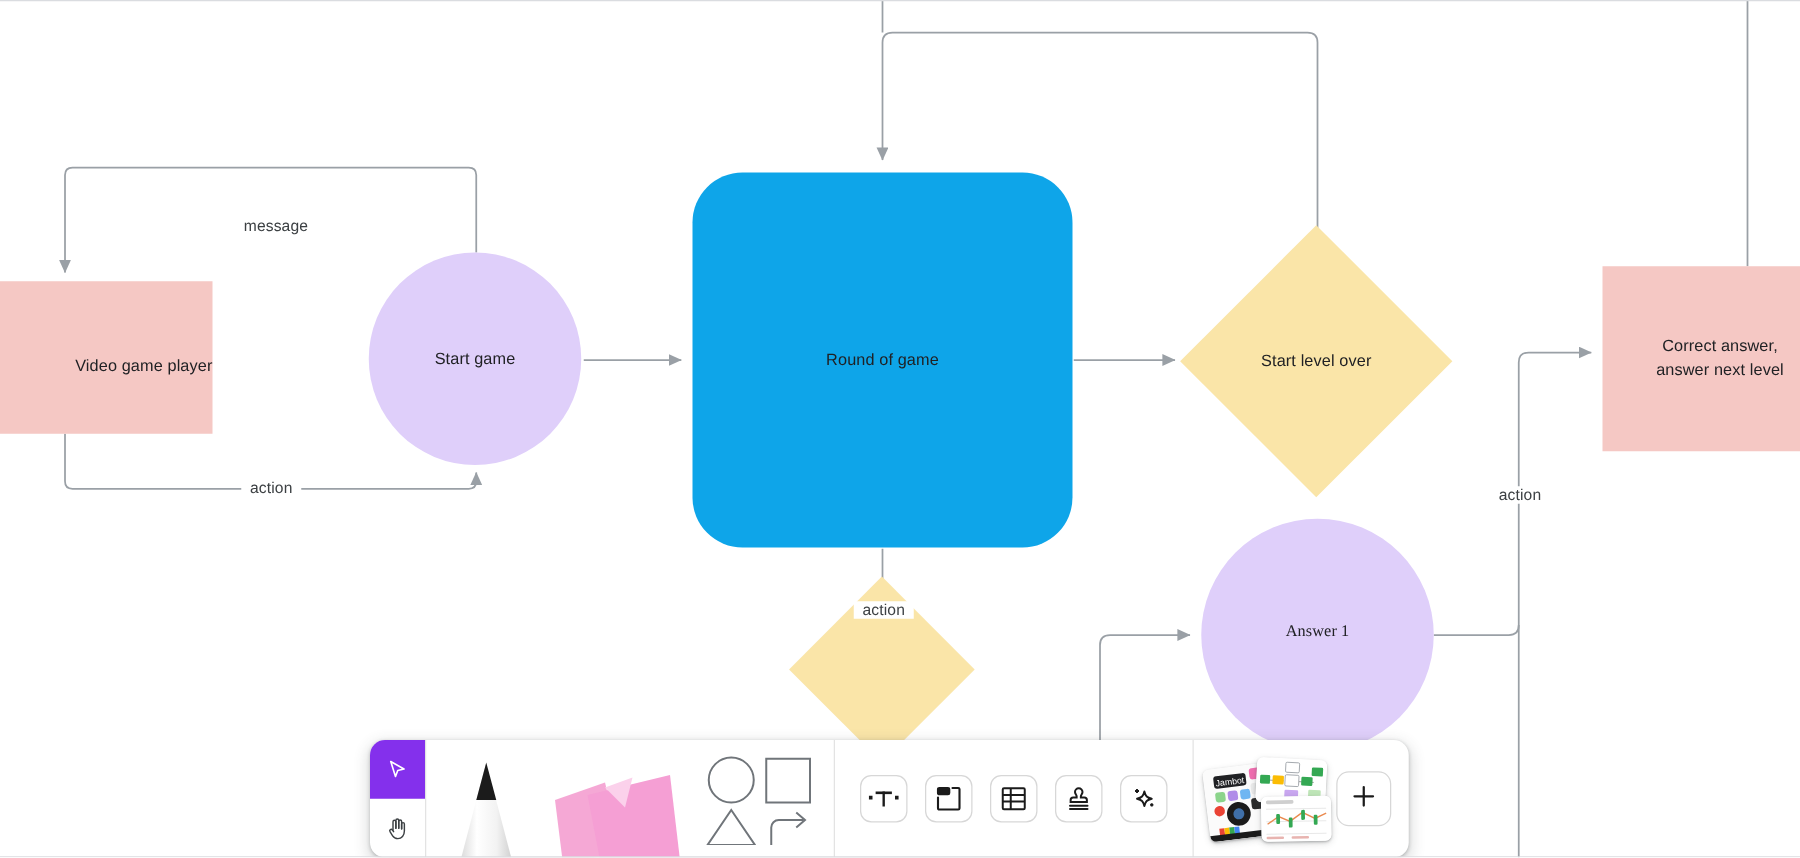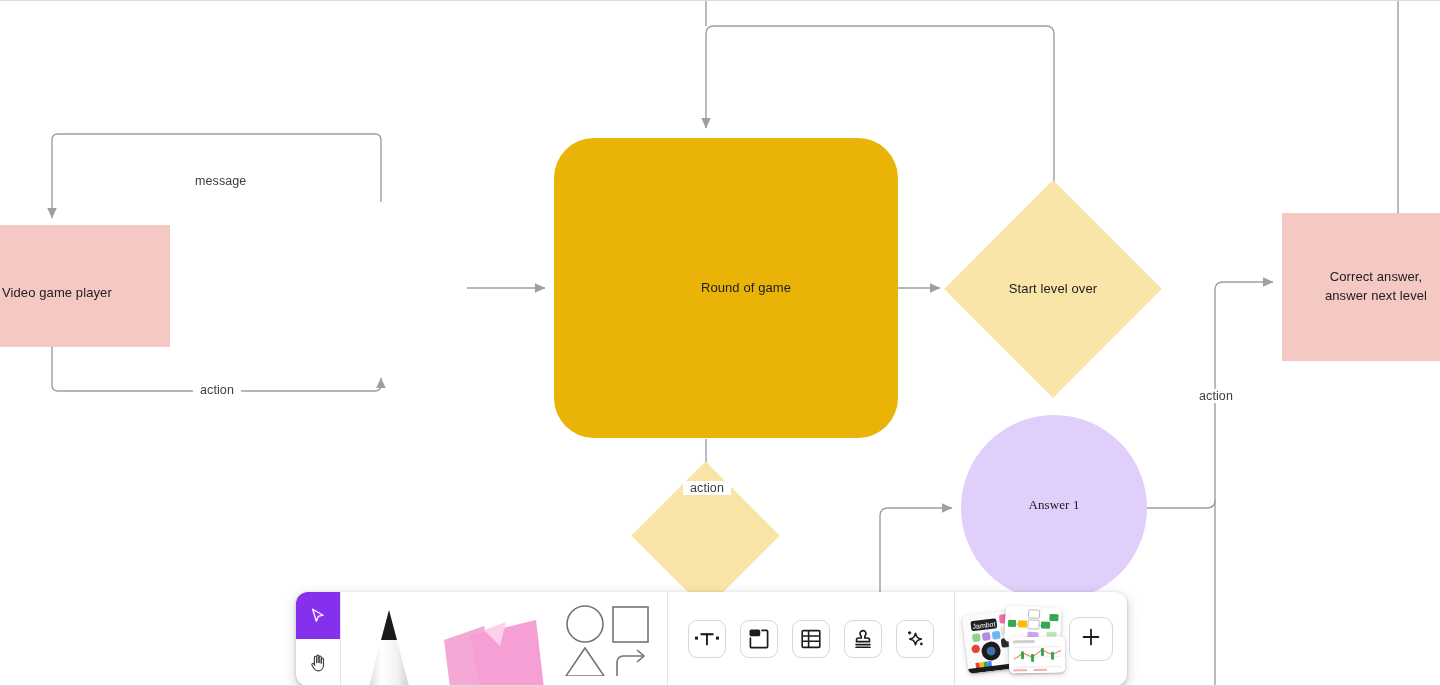--- a/index.html
+++ b/index.html
@@ -17,25 +17,25 @@
   .edge-bottom{bottom:0;}
 
   
   #canvas{position:absolute;inset:0;}
   #wires{position:absolute;left:0;top:0;width:1440px;height:686px;pointer-events:none;}
 
   .node{position:absolute;display:flex;align-items:center;justify-content:center;text-align:center;
         color:#202124;font-size:13px;line-height:1.45;letter-spacing:.1px;}
 
   .n-player{left:0px;top:225px;width:170px;height:122px;background:#f5c8c4;}
-  .n-player .lbl{width:100%;padding-left:2px;box-sizing:border-box;text-align:left;margin-top:14px;}
+  .n-player .lbl{width:100%;padding-left:2px;box-sizing:border-box;text-align:right;margin-top:14px;}
 
   .n-start{left:295px;top:202px;width:170px;height:170px;background:#dfcffa;border-radius:50%;}
 
-  .n-round{left:554px;top:138px;width:304px;height:300px;background:#eab308;border-radius:40px;padding-left:40px;}
+  .n-round{left:554px;top:138px;width:304px;height:300px;background:#0ea5e9;border-radius:40px;}
 
   .n-level{left:944px;top:180px;width:218px;height:218px;}
   .n-level .dia{position:absolute;left:50%;top:50%;width:154px;height:154px;margin-left:-77px;margin-top:-77px;
                 background:#fae5a8;transform:rotate(45deg);}
   .n-level .lbl{position:relative;z-index:2;text-align:center;}
 
   .n-correct{left:1282px;top:213px;width:230px;height:148px;background:#f5c8c4;}
   .n-correct .lbl{width:100%;box-sizing:border-box;padding-right:42px;text-align:center;}
 
   .n-answer{left:961px;top:415px;width:186px;height:186px;background:#dfcffa;border-radius:50%;}
@@ -128,20 +128,23 @@
         <path d="M1215,500 L1215,686"></path>
 
         <path d="M1398,0 L1398,213"></path>
       </g>
     </svg>
 
     <div class="node n-player">
       <span class="lbl">Video game player</span>
     </div>
 
+    <div class="node n-start">
+      <span class="lbl">Start game</span>
+    </div>
 
     <div class="node n-round">
       <span class="lbl">Round of game</span>
     </div>
 
     <div class="node n-level">
       <div class="dia"></div>
       <span class="lbl">Start level over</span>
     </div>
 

